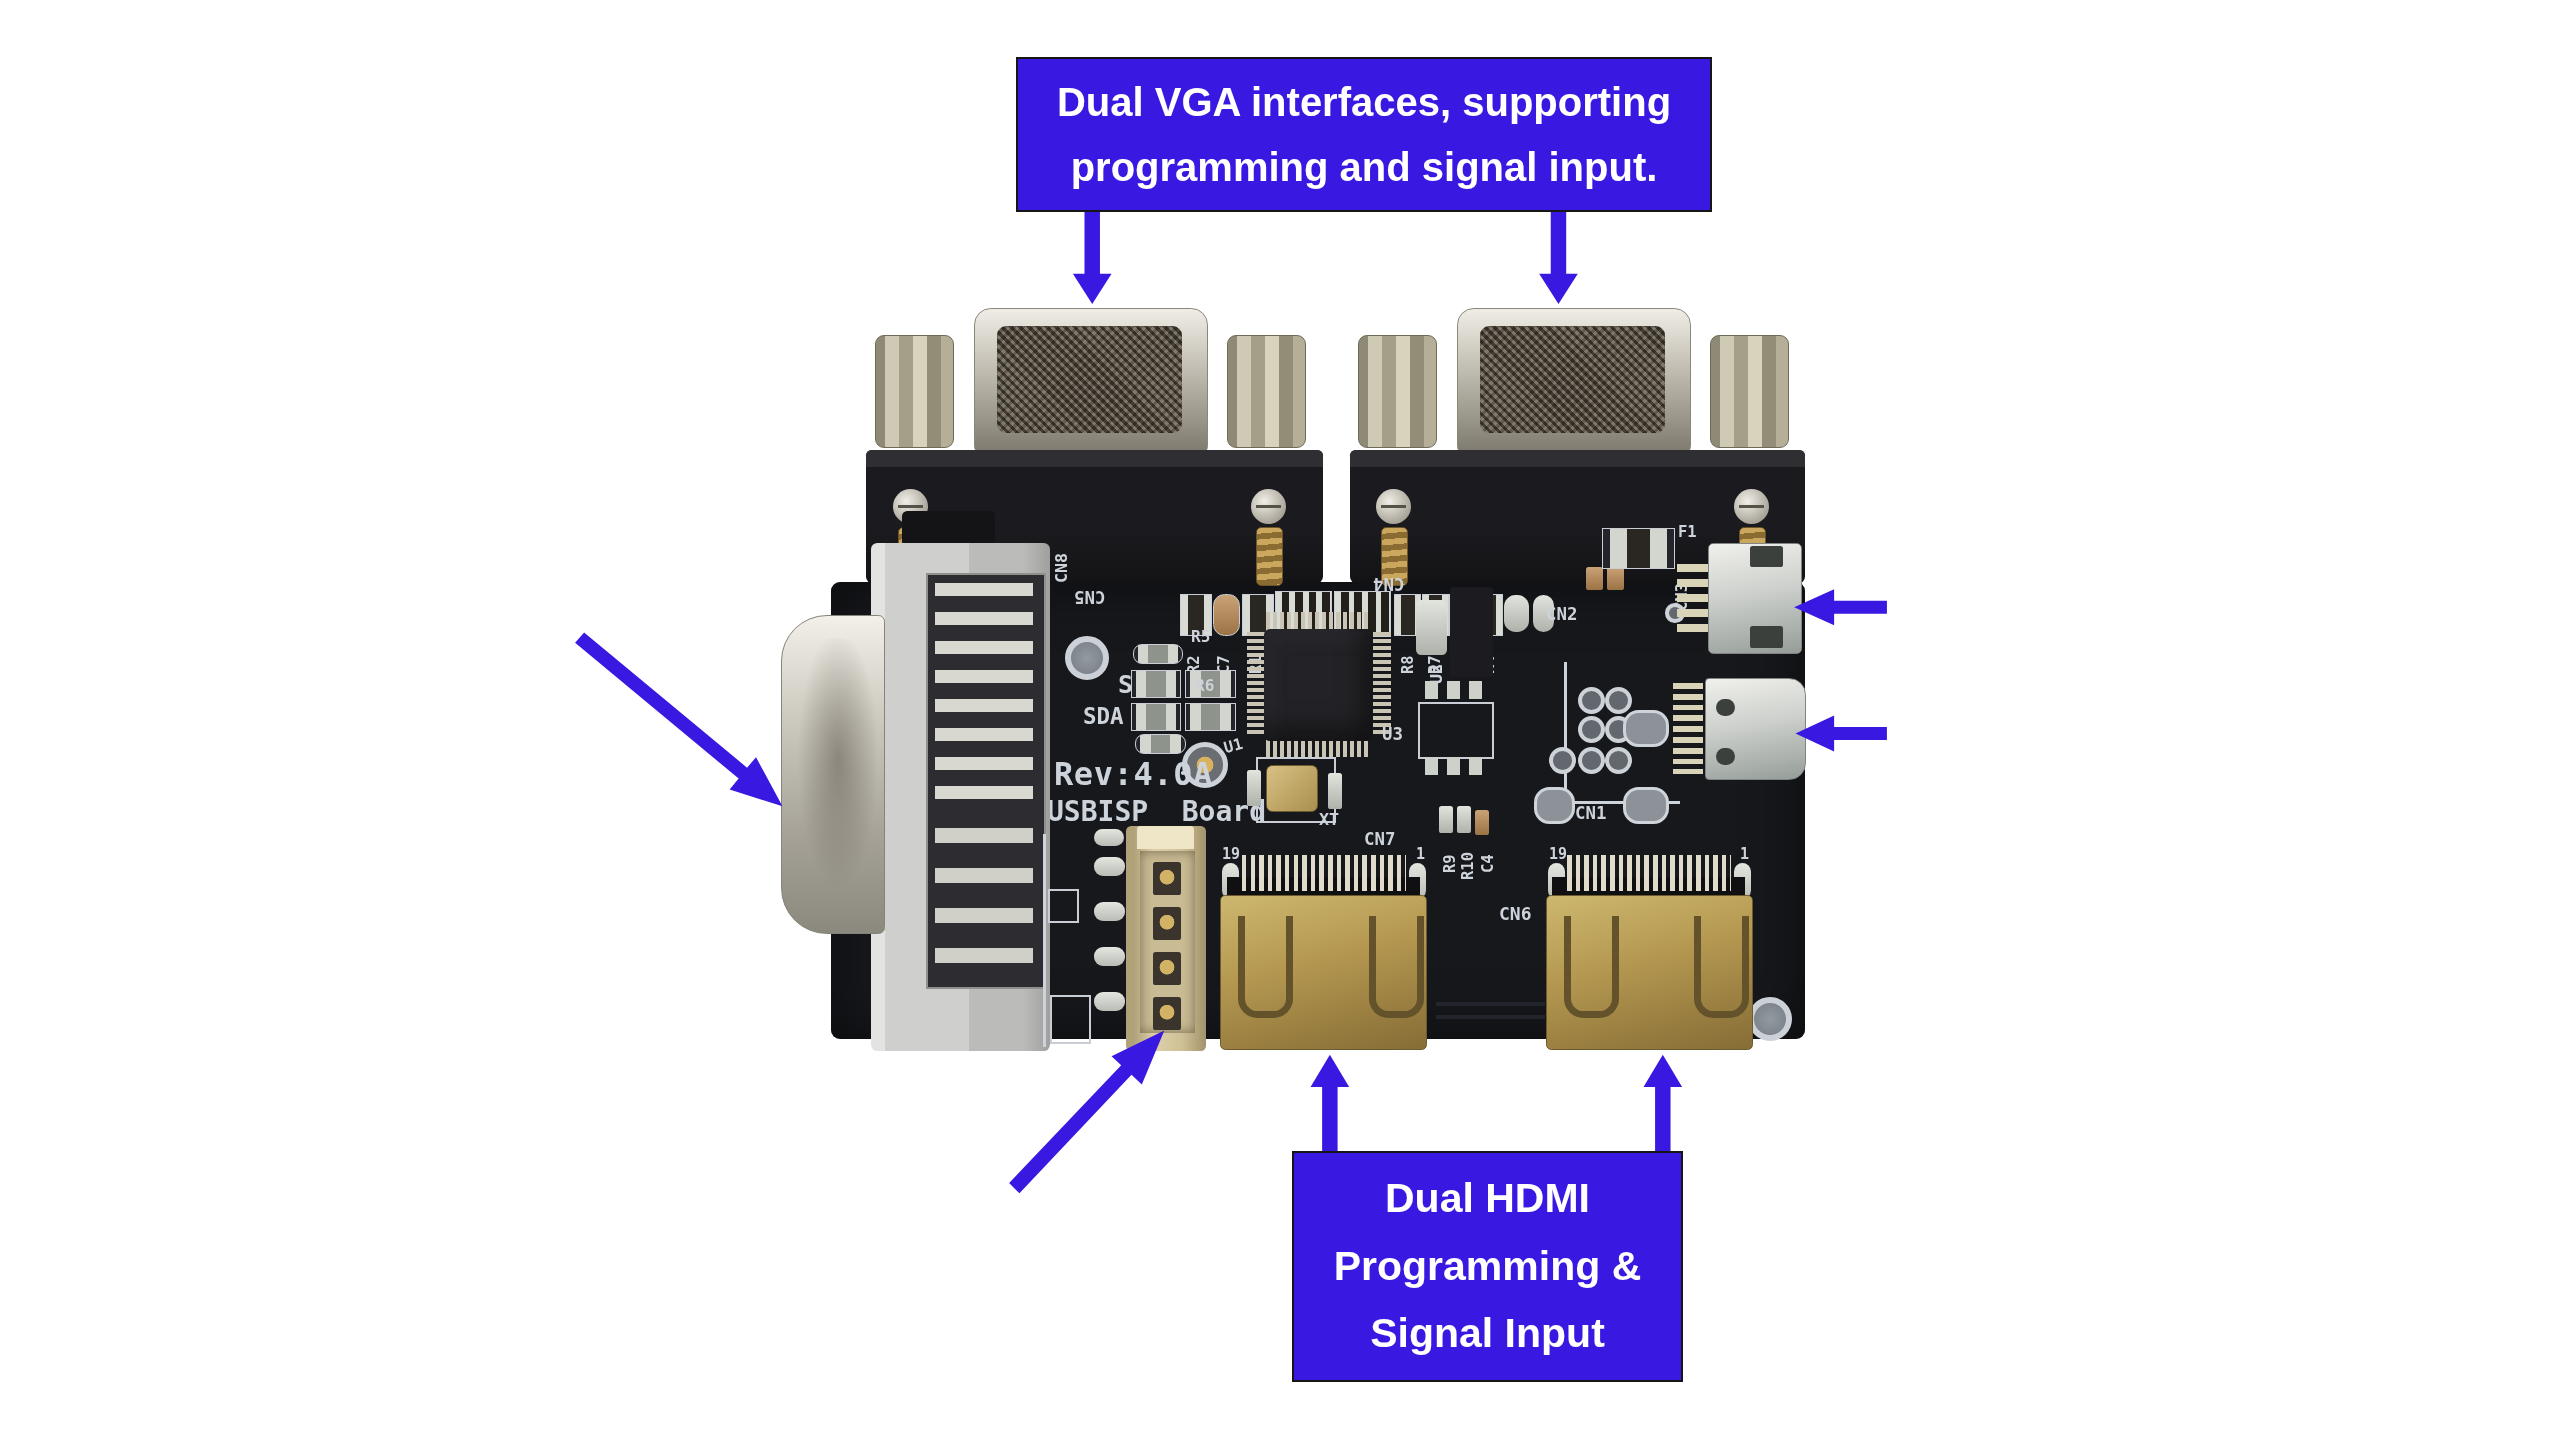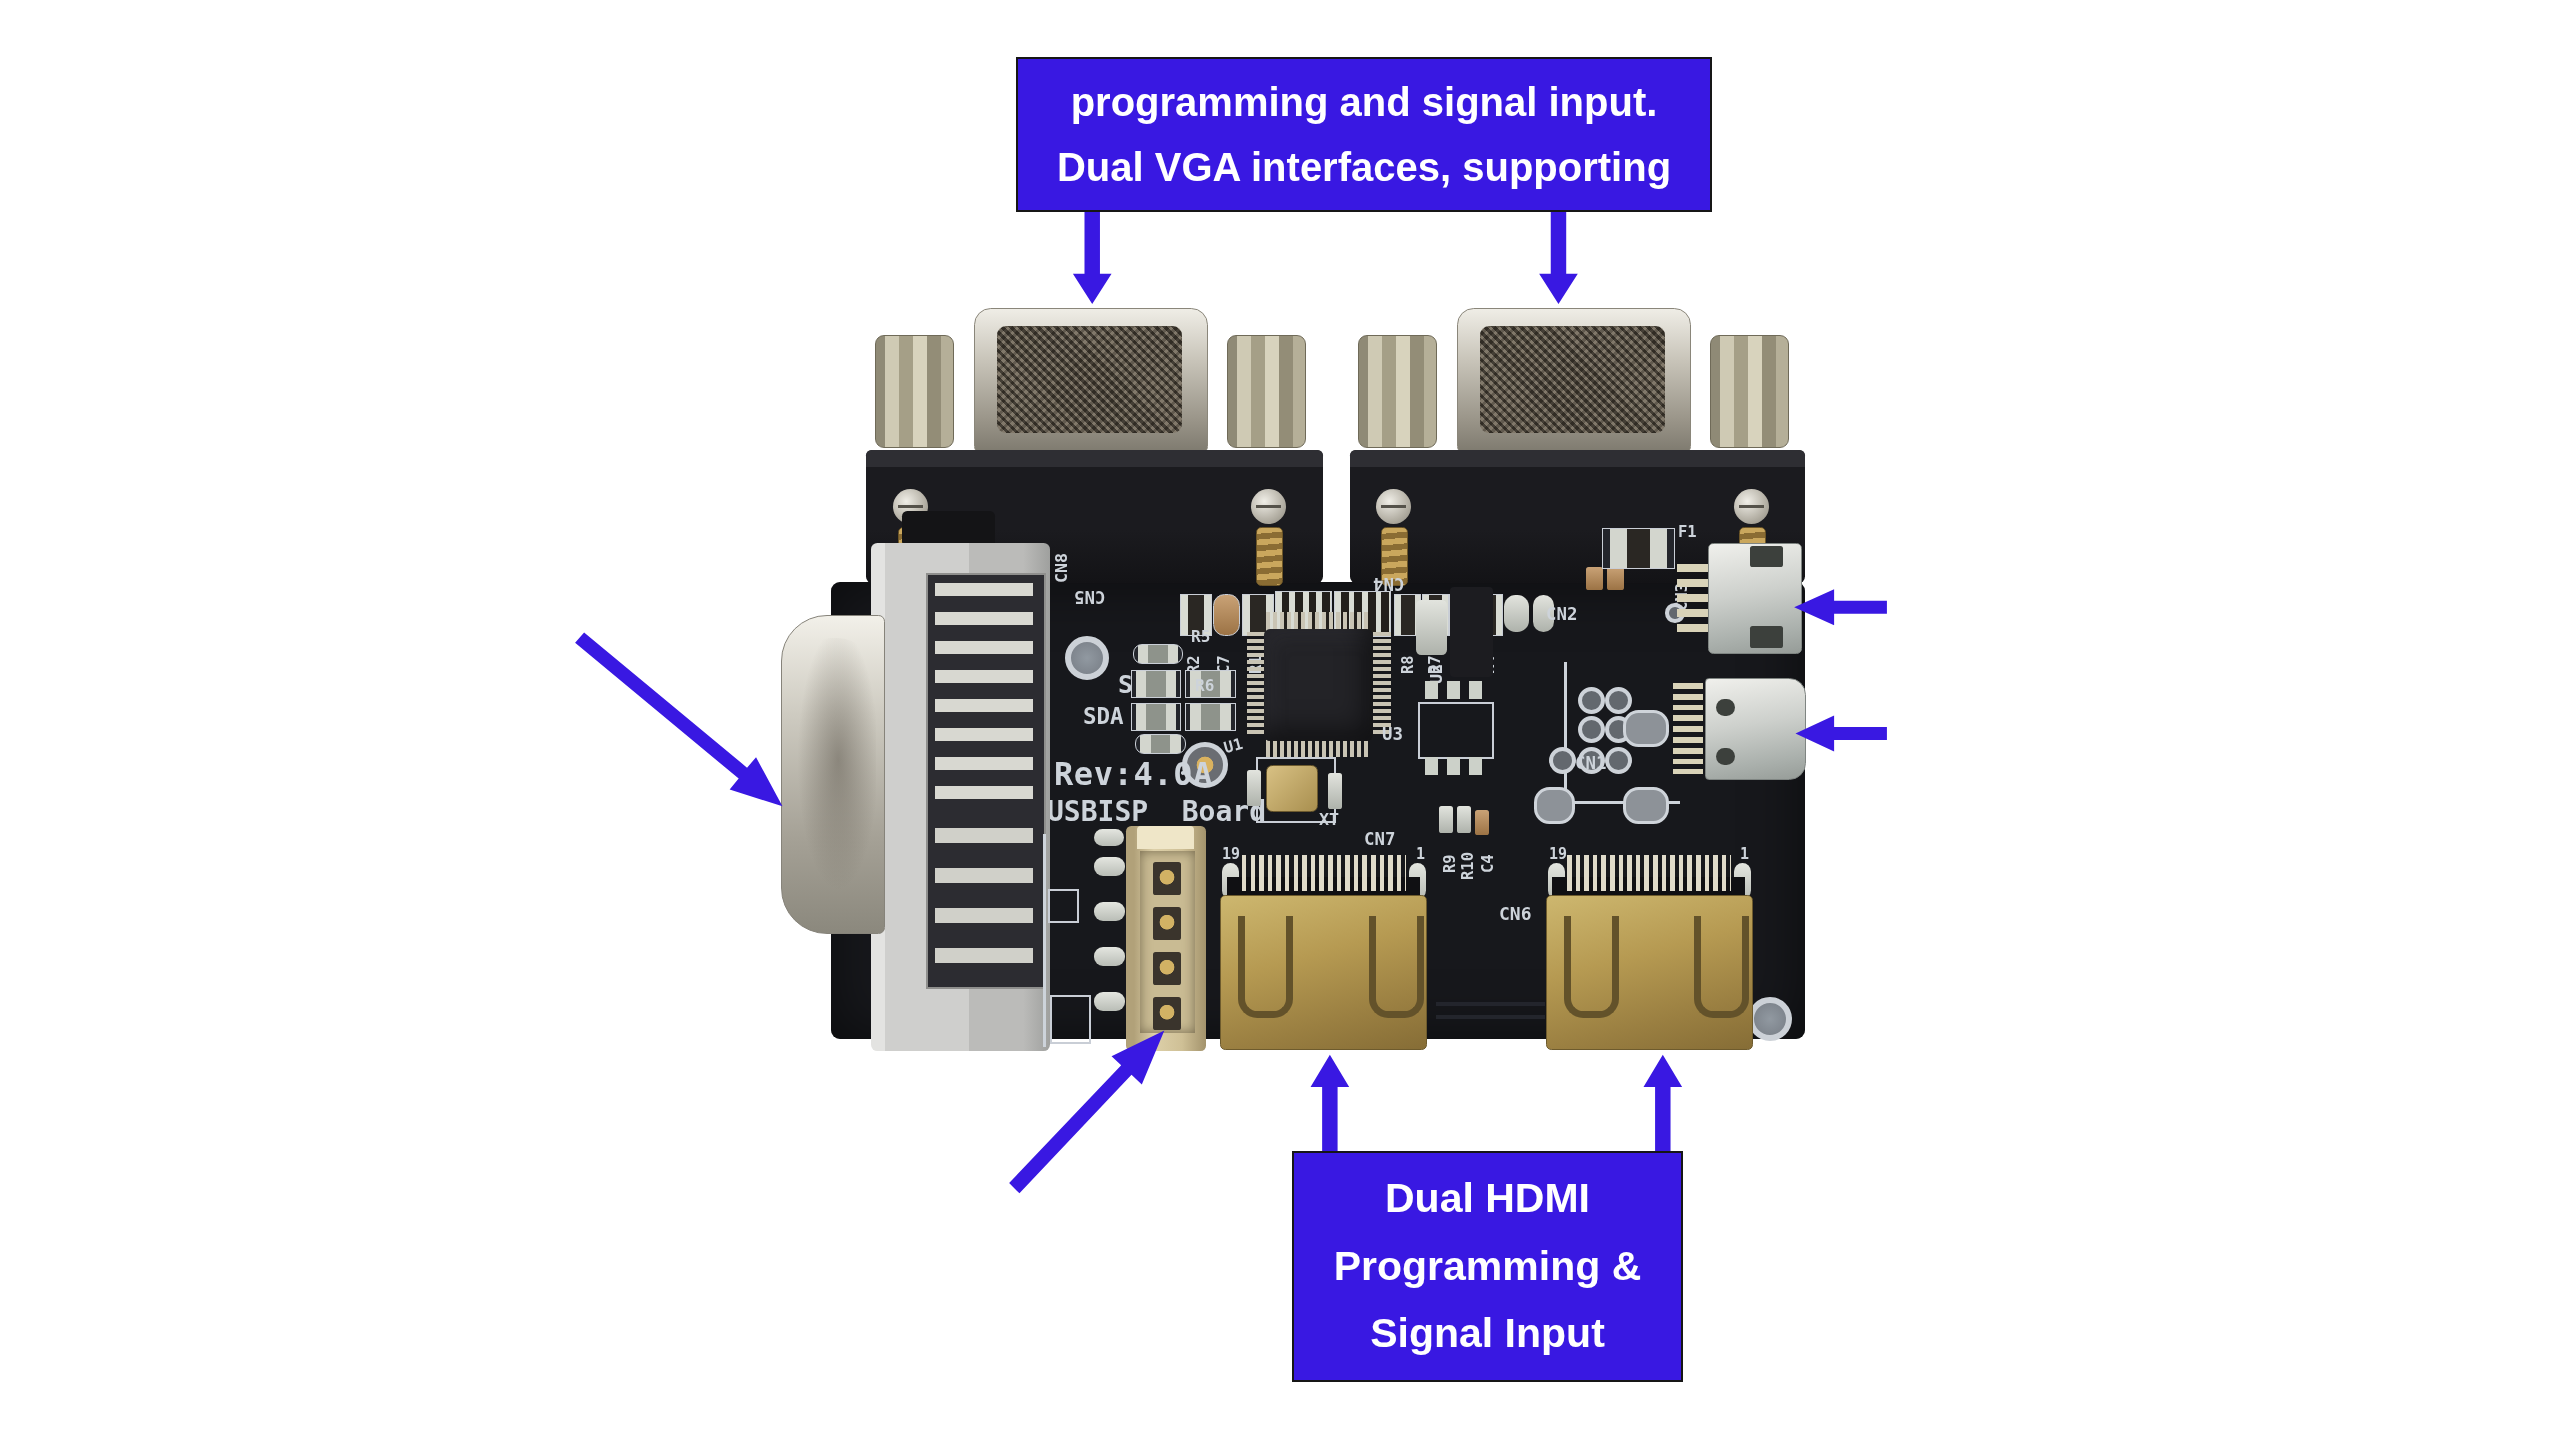--- a/index.html
+++ b/index.html
@@ -187,21 +187,21 @@
   <div class="abs ring" style="left:1578px;top:687px;width:19.3px;height:19.3px;"></div>
   <div class="abs ring" style="left:1605px;top:687px;width:19.3px;height:19.3px;"></div>
   <div class="abs ring" style="left:1578px;top:716px;width:19.3px;height:19.3px;"></div>
   <div class="abs ring" style="left:1605px;top:716px;width:19.3px;height:19.3px;"></div>
   <div class="abs ring" style="left:1549px;top:747px;width:19.3px;height:19.3px;"></div>
   <div class="abs ring" style="left:1578px;top:747px;width:19.3px;height:19.3px;"></div>
   <div class="abs ring" style="left:1605px;top:747px;width:19.3px;height:19.3px;"></div>
   <div class="abs pad" style="left:1623px;top:710px;width:40px;height:31px;border-radius:15.5px;border:3.9px solid #cfd4da;background:#8d9298;"></div>
   <div class="abs pad" style="left:1623px;top:787px;width:40px;height:31px;border-radius:15.5px;border:3.9px solid #cfd4da;background:#8d9298;"></div>
   <div class="abs pad" style="left:1534px;top:787px;width:35px;height:31px;border-radius:15.5px;border:3.9px solid #cfd4da;background:#8d9298;"></div>
-  <span class="abs silk" style="left:1575px;top:753px;font-size:17.4px;">CN1</span>
+  <span class="abs silk" style="left:1575px;top:803px;font-size:17.4px;">CN1</span>
 
   <div class="abs silver" style="left:1439px;top:806px;width:14px;height:27px;"></div>
   <div class="abs silver" style="left:1457px;top:806px;width:14px;height:27px;"></div>
   <div class="abs tan" style="left:1475px;top:810px;width:14px;height:24.5px;"></div>
   <span class="abs silk rot90" style="left:1441px;top:873px;font-size:15.5px;">R9</span>
   <span class="abs silk rot90" style="left:1459px;top:880px;font-size:15.5px;">R10</span>
   <span class="abs silk rot90" style="left:1479px;top:873px;font-size:15.5px;">C4</span>
 
   <div class="abs dvi-tab" style="left:902px;top:511px;width:93px;height:36px;"></div>
   <div class="abs dvi-tab" style="left:902px;top:1002px;width:103px;height:49px;"></div>
@@ -265,22 +265,22 @@
     <polygon class="arrow" points="2408,322 2432,322 2432,425 2450,425 2420,472 2390,425 2408,425"></polygon>
     <polygon class="arrow" points="907,982 1160,1192 1174,1176 1215,1252 1133,1226 1147,1209 893,998"></polygon>
     <polygon class="arrow" points="2930,933 2930,953 2848,953 2848,971 2786,943 2848,915 2848,933"></polygon>
     <polygon class="arrow" points="2930,1129 2930,1149 2848,1149 2848,1167 2788,1139 2848,1111 2848,1129"></polygon>
     <polygon class="arrow" points="1567,1837 1583,1853 1757,1669 1773,1684 1808,1600 1726,1640 1741,1654"></polygon>
     <polygon class="arrow" points="2053,1792 2077,1792 2077,1688 2095,1688 2065,1638 2035,1688 2053,1688"></polygon>
     <polygon class="arrow" points="2570,1792 2594,1792 2594,1688 2612,1688 2582,1638 2552,1688 2570,1688"></polygon>
   </svg>
 
   <div class="abs box" style="left:1016px;top:57px;width:692px;height:151px;font-size:40px;">
+    <div>Dual VGA interfaces, supporting</div>
     <div>programming and signal input.</div>
-    <div>Dual VGA interfaces, supporting</div>
   </div>
 
 
 
 
   <div class="abs box" style="left:1292px;top:1151px;width:387px;height:227px;font-size:41px;">
     <div>Dual HDMI</div>
     <div>Programming &amp;</div>
     <div>Signal Input</div>
   </div>

